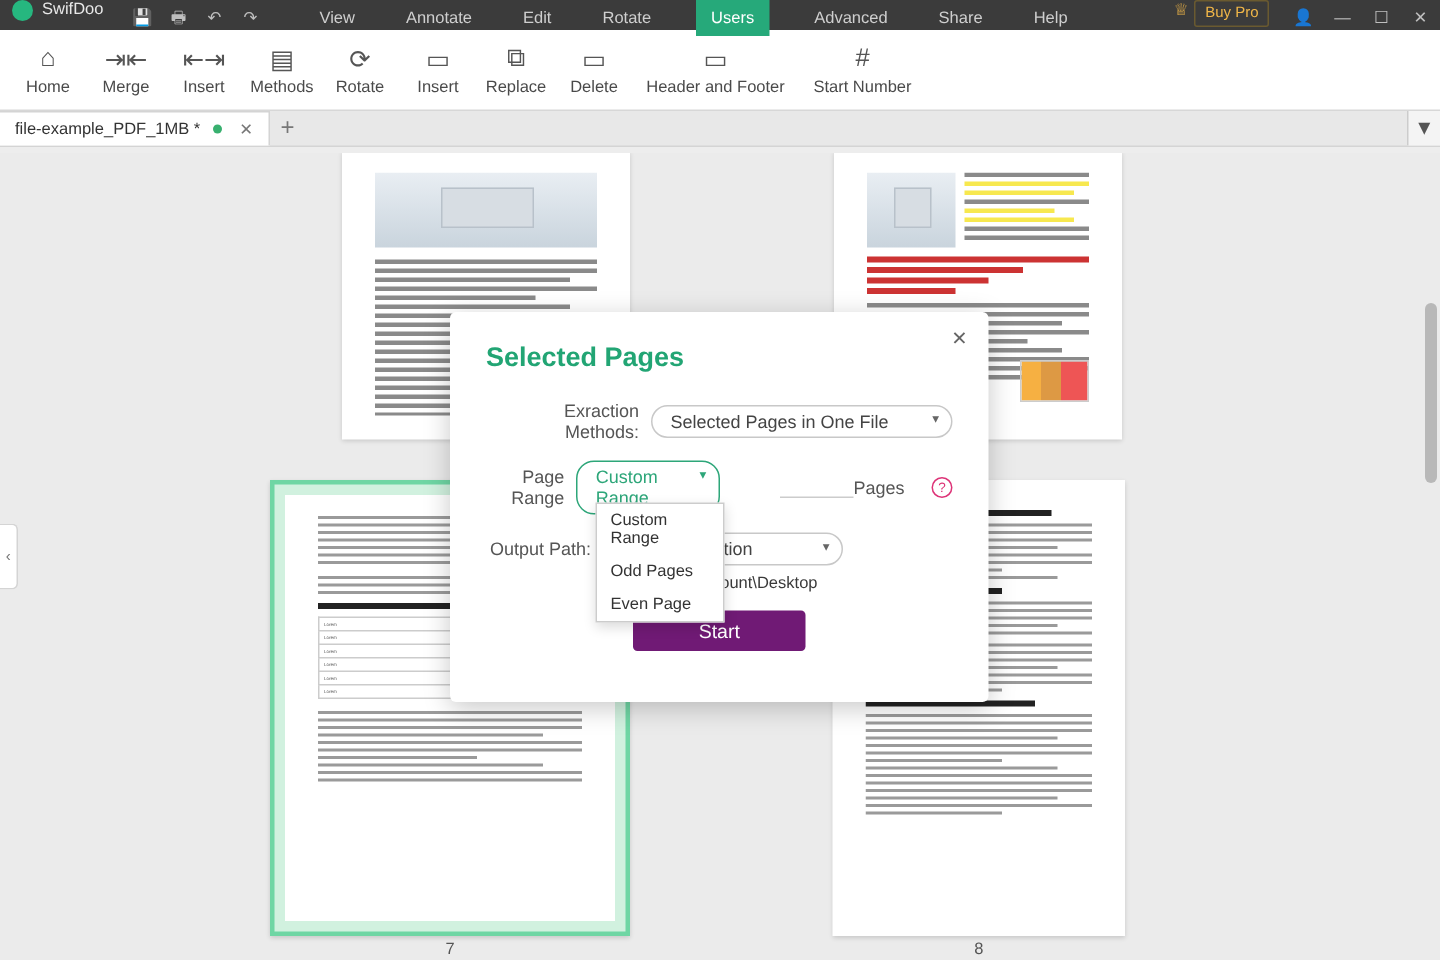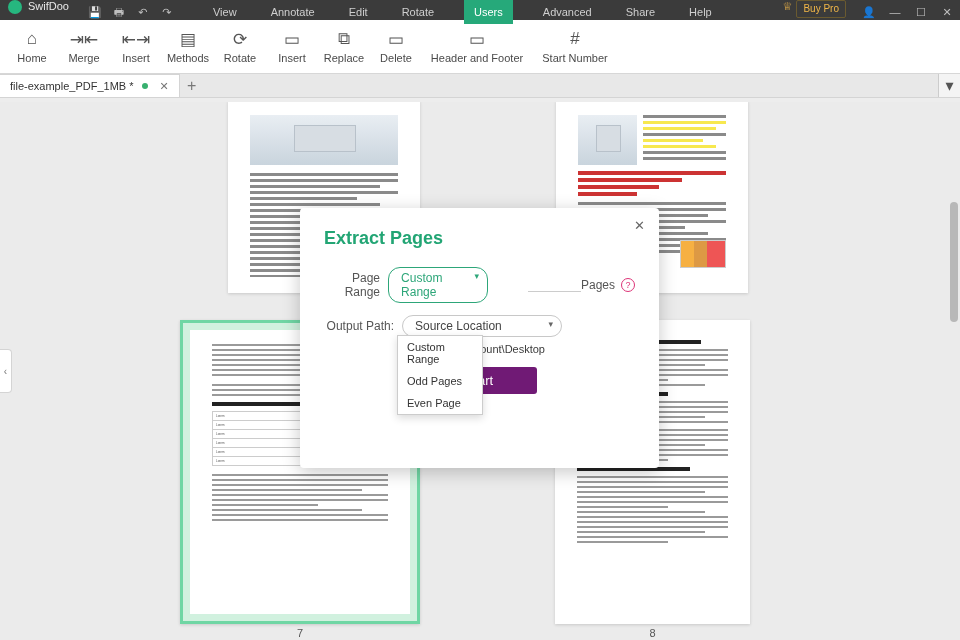--- a/index.html
+++ b/index.html
@@ -63,21 +63,21 @@
   
   .dialog { position:absolute; left:300px; top:208px; width:359px; height:260px; background:#fff; border-radius:4px; box-shadow:0 4px 18px rgba(0,0,0,0.22); padding:20px 24px 16px; }
   .dialog h2 { color:#22a574; font-size:18px; font-weight:600; margin-bottom:18px; }
   .dialog .close-x { position:absolute; top:10px; right:14px; color:#666; font-size:13px; }
   .row { display:flex; align-items:center; margin-bottom:12px; font-size:12px; color:#444; }
   .row .lbl { width:110px; text-align:right; padding-right:8px; color:#555; }
   .select { border:1px solid #c8c8c8; border-radius:12px; padding:3px 22px 3px 12px; font-size:12px; color:#444; position:relative; }
   .select::after { content:"▾"; position:absolute; right:8px; top:3px; font-size:9px; color:#666; }
   .select.green { border-color:#2da679; color:#2da679; }
   .select.green::after { color:#2da679; }
-  .pages-lbl { margin-left:auto; display:flex; align-items:flex-end; gap:6px; color:#555; }
+  .pages-lbl { margin-left:auto; display:flex; align-items:flex-end; gap:18px; color:#555; }
   .qmark { width:14px; height:14px; border:1px solid #d37; color:#d37; border-radius:50%; font-size:9px; display:inline-flex; align-items:center; justify-content:center; }
   .pages-line { border-bottom:1px solid #ccc; width:66px; margin-left:40px; height:14px; }
   .path { font-size:11px; color:#3a3a3a; margin-left:14px; }
   .startbtn { display:block; margin:8px auto 0; background:#701a75; color:#fff; border:none; border-radius:3px; padding:6px 44px; font-size:13px; }
 
   
   .dropdown { position:absolute; left:397px; top:335px; width:86px; background:#fff; border:1px solid #ccc; box-shadow:0 3px 8px rgba(0,0,0,0.15); z-index:60; }
   .dropdown .opt { font-size:11px; color:#333; padding:5px 9px; }
 
   
@@ -348,22 +348,26 @@
           <div></div>
           <div></div>
         </div>
     </div>
     <div class="pnum">8</div>
   </div>
 </div>
 
 <div class="dialog">
   <span class="close-x">✕</span>
-  <h2>Extract Pages</h2>
-
+  <h2>Selected Pages</h2>
+
+  <div class="row">
+    <span class="lbl">Exraction Methods:</span>
+    <span class="select" style="flex:1">Selected Pages in One File</span>
+  </div>
 
   <div class="row">
     <span class="lbl" style="width:78px">Page Range</span>
     <span class="select green">Custom Range</span>
     <span class="pages-line"></span>
     <span class="pages-lbl">
       <span>Pages</span>
       <span class="qmark">?</span>
     </span>
   </div>

